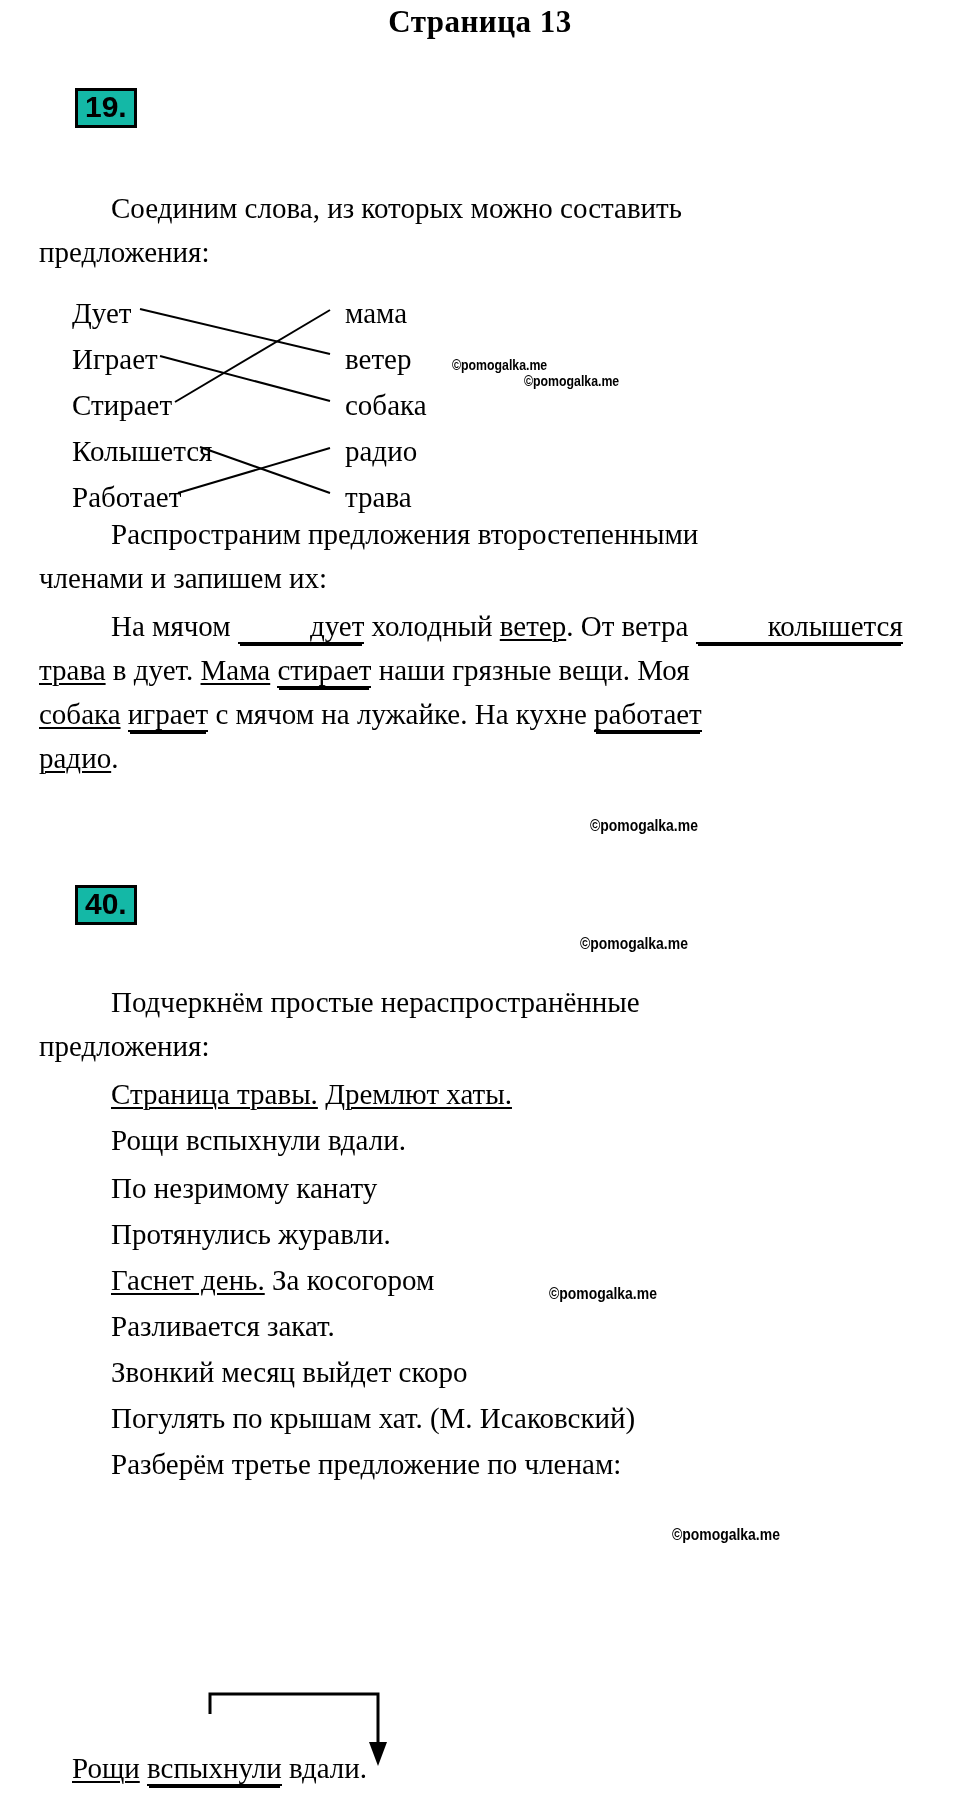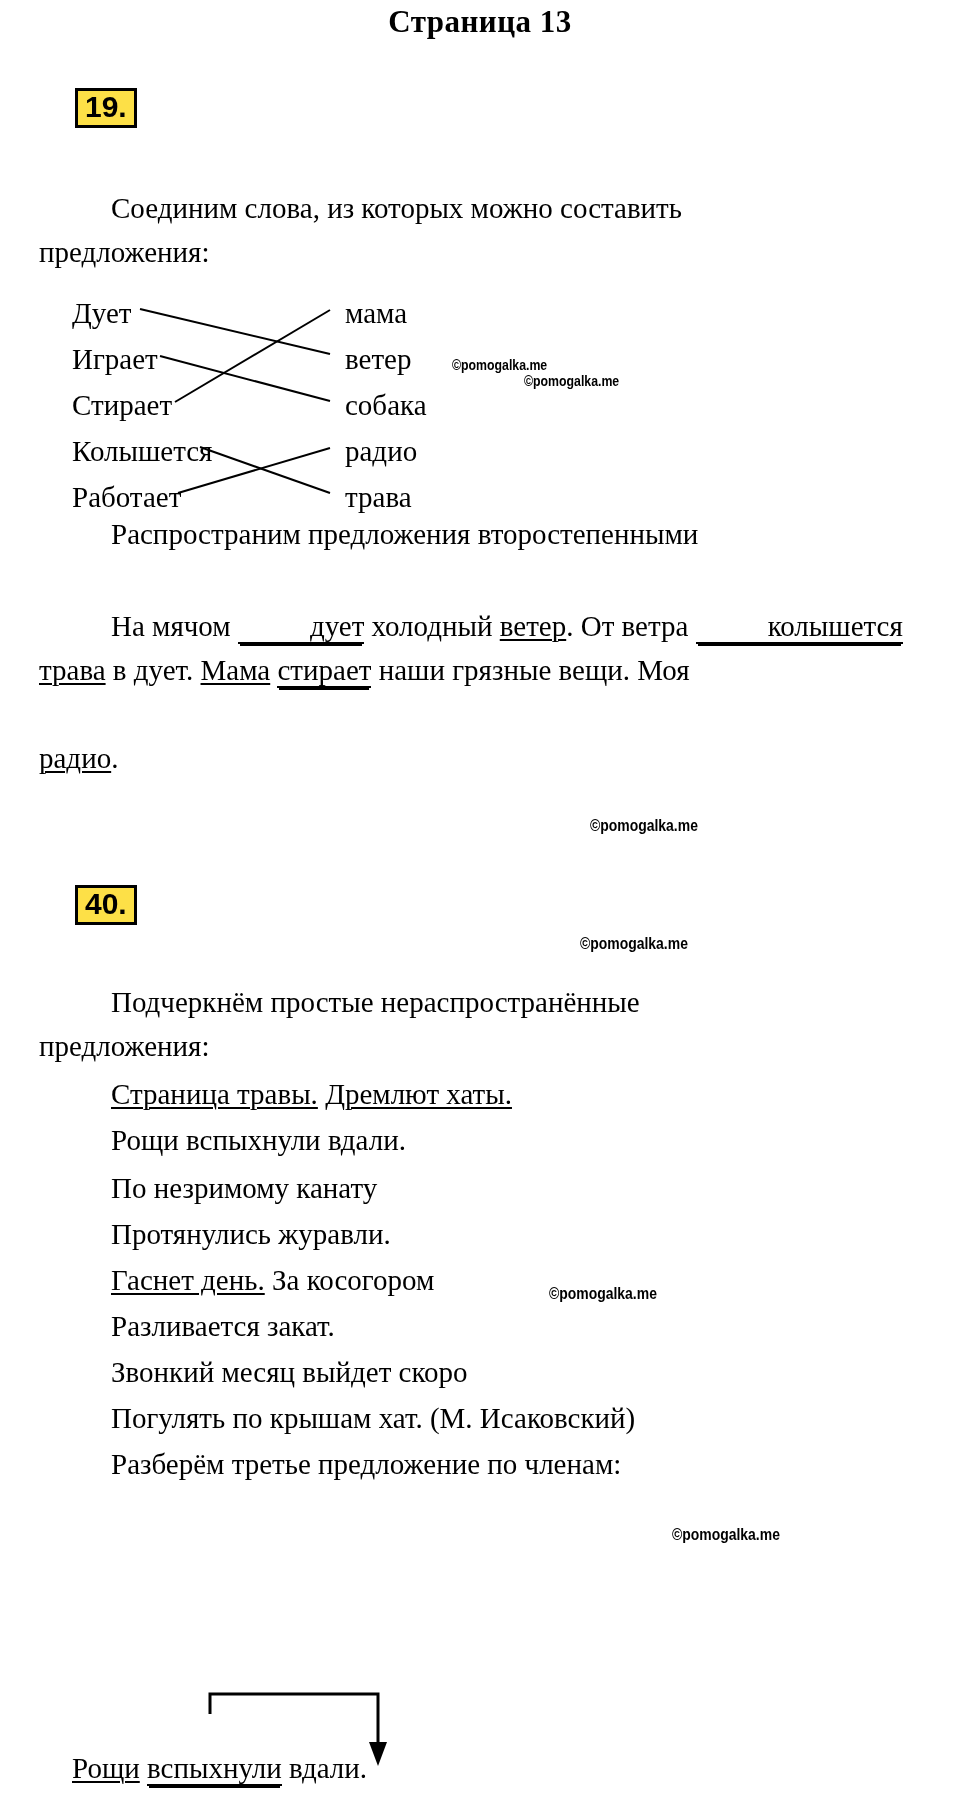--- a/index.html
+++ b/index.html
@@ -19,21 +19,21 @@
     font-size:31px;font-weight:bold;
     letter-spacing:0.5px;
   }
 
   .task-num{
     position:absolute;
     border:3px solid #000;
     padding:1px 7px 3px 7px;
     font-size:30px;font-weight:bold;
     line-height:1.0;
-    background:#fde047;
+    background:#14b8a6;
     font-family:"Liberation Sans","DejaVu Sans",sans-serif;
   }
   #task19-num{left:75px;top:88px;}
   #task20-num{left:75px;top:885px;}
 
   .para{
     position:absolute;
     left:0;width:900px;
     font-size:29px;
     line-height:44px;
@@ -112,26 +112,30 @@
     <div class="match-right" style="top:6px;">
       <div>мама</div>
       <div>ветер</div>
       <div>собака</div>
       <div>радио</div>
       <div>трава</div>
     </div>
   </div>
 
   <div class="para indent" style="top:512px;">Распространим предложения второстепенными</div>
+  <div class="para" style="top:556px;">членами и запишем их:</div>
 
   <div class="para indent" style="top:604px;">
     <span>На мячом </span><span class="u2">дует</span><span> холодный </span><span class="u1">ветер</span><span>. От ветра </span><span class="u2">колышется</span>
   </div>
   <div class="para" style="top:648px;">
     <span class="u1">трава</span><span> в дует. </span><span class="u1">Мама</span><span> </span><span class="u2">стирает</span><span> наши грязные вещи. Моя</span>
+  </div>
+  <div class="para" style="top:692px;">
+    <span class="u1">собака</span><span> </span><span class="u2">играет</span><span> с мячом на лужайке. На кухне </span><span class="u2">работает</span>
   </div>
   <div class="para" style="top:736px;">
     <span class="u1">радио</span><span>.</span>
   </div>
 
   <div class="task-num" id="task20-num">40.</div>
 
   <div class="para indent" style="top:980px;">Подчеркнём простые нераспространённые</div>
   <div class="para" style="top:1024px;">предложения:</div>
 

